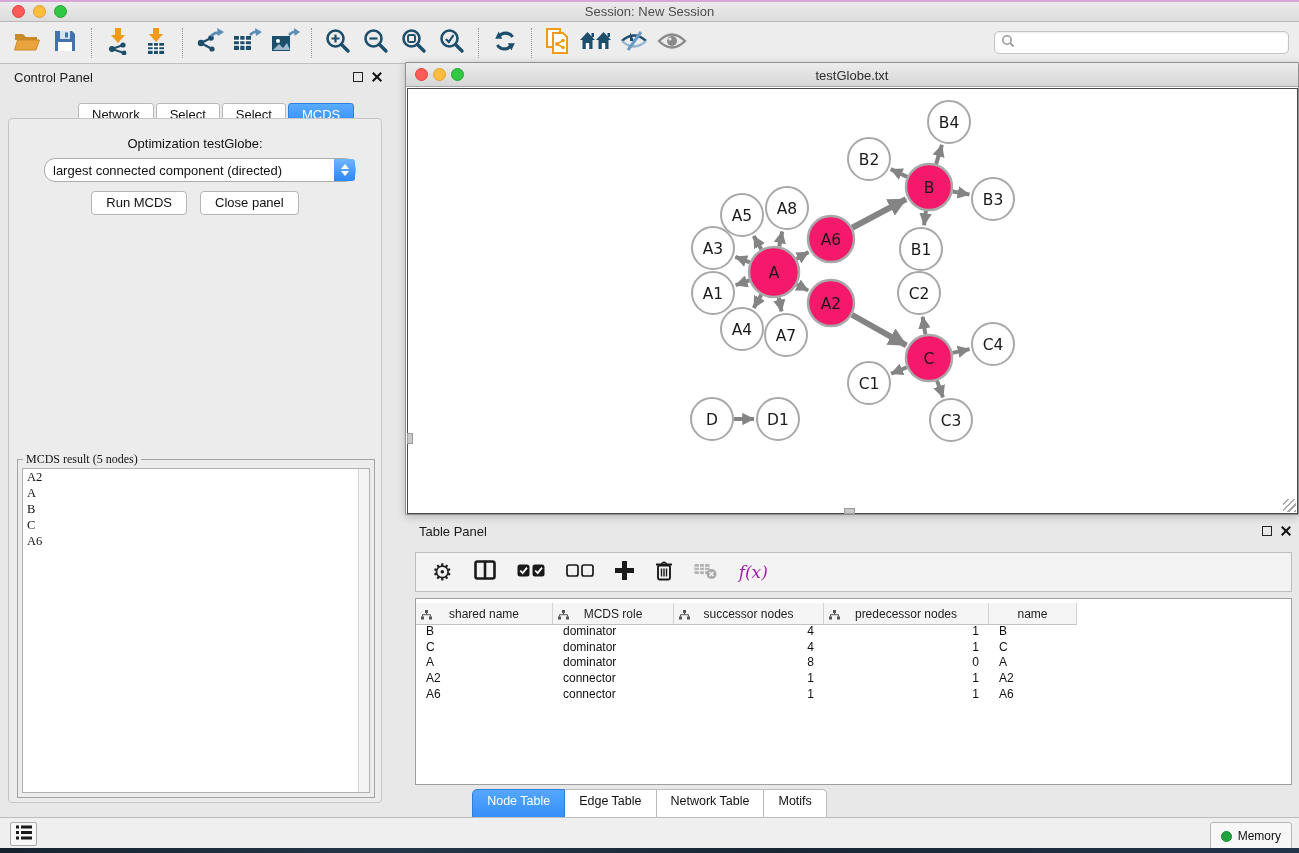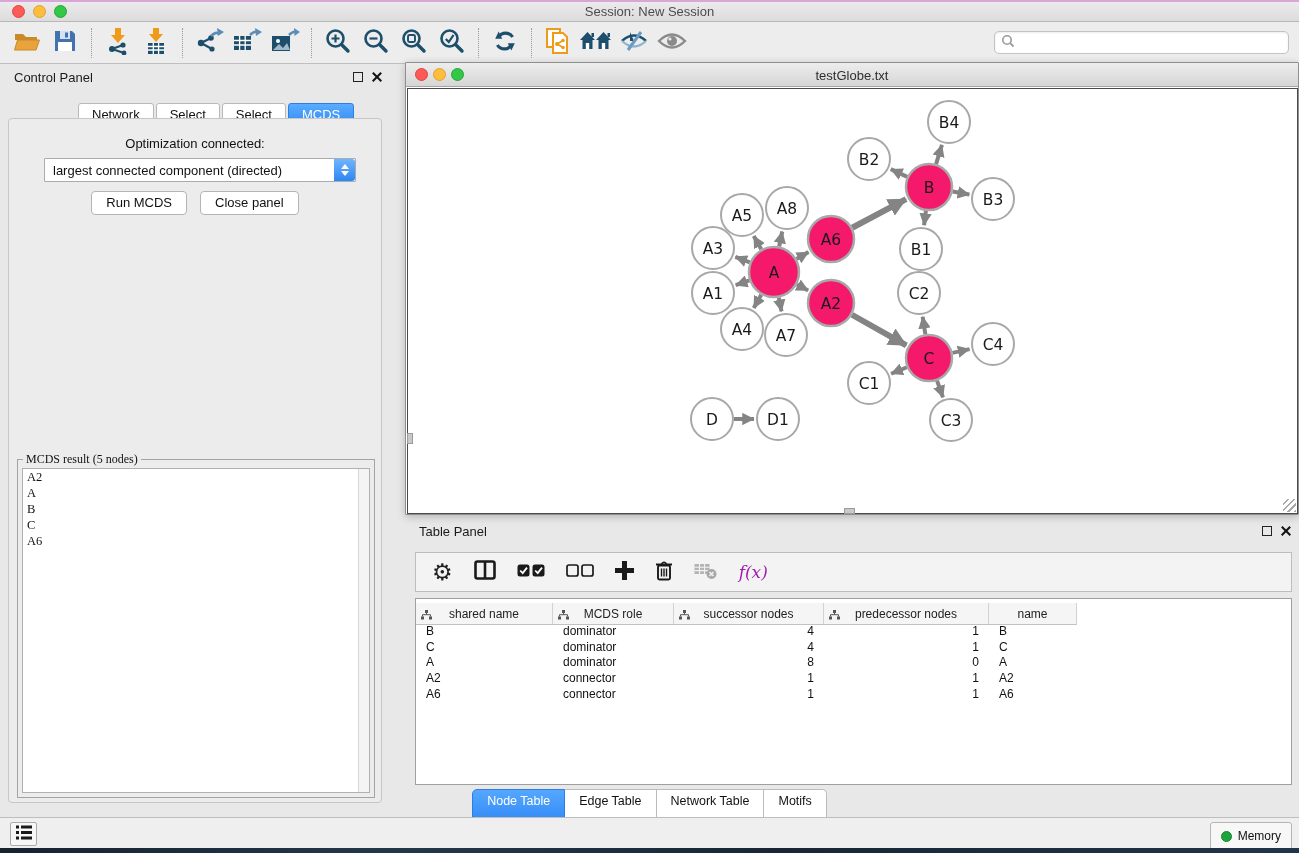--- a/index.html
+++ b/index.html
@@ -38,21 +38,21 @@
 
   .cp-tabs { position:absolute; left:78px; top:95px; display:flex; gap:2px; }
   .seg { padding:3px 13px 4px; background:#fff; border:1px solid #b9b9b9; font-size:13px; color:#111;
     border-radius:3px; white-space:nowrap;margin-top:8px; }
   .seg.active { background:linear-gradient(#5aacff,#2f89f5); border-color:#2f7fe0; color:#fff; }
 
   .cp-body { position:absolute; left:8px; top:118px; width:374px; height:685px;
     background:#ececec; border:1px solid #c6c6c6; border-radius:4px; }
   .opt-label { position:absolute; left:0; right:0; top:17px; text-align:center; font-size:13px; color:#111; }
   .cp-dropdown { position:absolute; left:35px; top:39px; width:312px; height:24px; background:#fff;
-    border:1px solid #ababab; border-radius:1px; display:flex; align-items:center; }
+    border:1px solid #ababab; border-radius:11px; display:flex; align-items:center; }
   .cp-dropdown .dd-text { flex:1; font-size:13px; color:#111; padding-left:8px; white-space:nowrap; }
   .dd-stepper { width:21px; height:22px; margin-right:0; border-radius:0 3px 3px 0;
     background:linear-gradient(#6fb5ff,#2e86f3); display:flex; flex-direction:column; align-items:center; justify-content:center; gap:2px; }
   .dd-stepper span { width:0; height:0; border-left:4px solid transparent; border-right:4px solid transparent; }
   .dd-up { border-bottom:5px solid #fff; } .dd-down { border-top:5px solid #fff; }
   .cp-buttons { position:absolute; left:0; right:0; top:72px; display:flex; justify-content:center; gap:13px; }
   .push-btn { padding:3px 14px 4px; background:#fff; border:1px solid #b5b5b5; border-radius:4px; font-size:13px; color:#111; }
 
   .result-group { position:absolute; left:8px; top:340px; width:358px; height:339px; border:1px solid #a3a3a3;font-family:Liberation Serif, serif; }
   .result-legend { position:absolute; left:5px; top:-8px; background:#ececec; padding:0 3px; font-size:12px; color:#111; }
@@ -272,21 +272,21 @@
       <div class="close-icon"></div>
     </div>
   </div>
   <div class="cp-tabs">
       <div class="seg">Network</div>
       <div class="seg">Select</div>
       <div class="seg">Select</div>
       <div class="seg active">MCDS</div>
     </div>
   <div class="cp-body">
-    <div class="opt-label">Optimization connected:</div>
+    <div class="opt-label">Optimization testGlobe:</div>
     <div class="cp-dropdown">
       <span class="dd-text">largest connected component (directed)</span>
       <span class="dd-stepper">
           <span class="dd-up"></span>
           <span class="dd-down"></span>
         </span>
     </div>
     <div class="cp-buttons">
       <button class="push-btn">Run MCDS</button>
       <button class="push-btn">Close panel</button>

